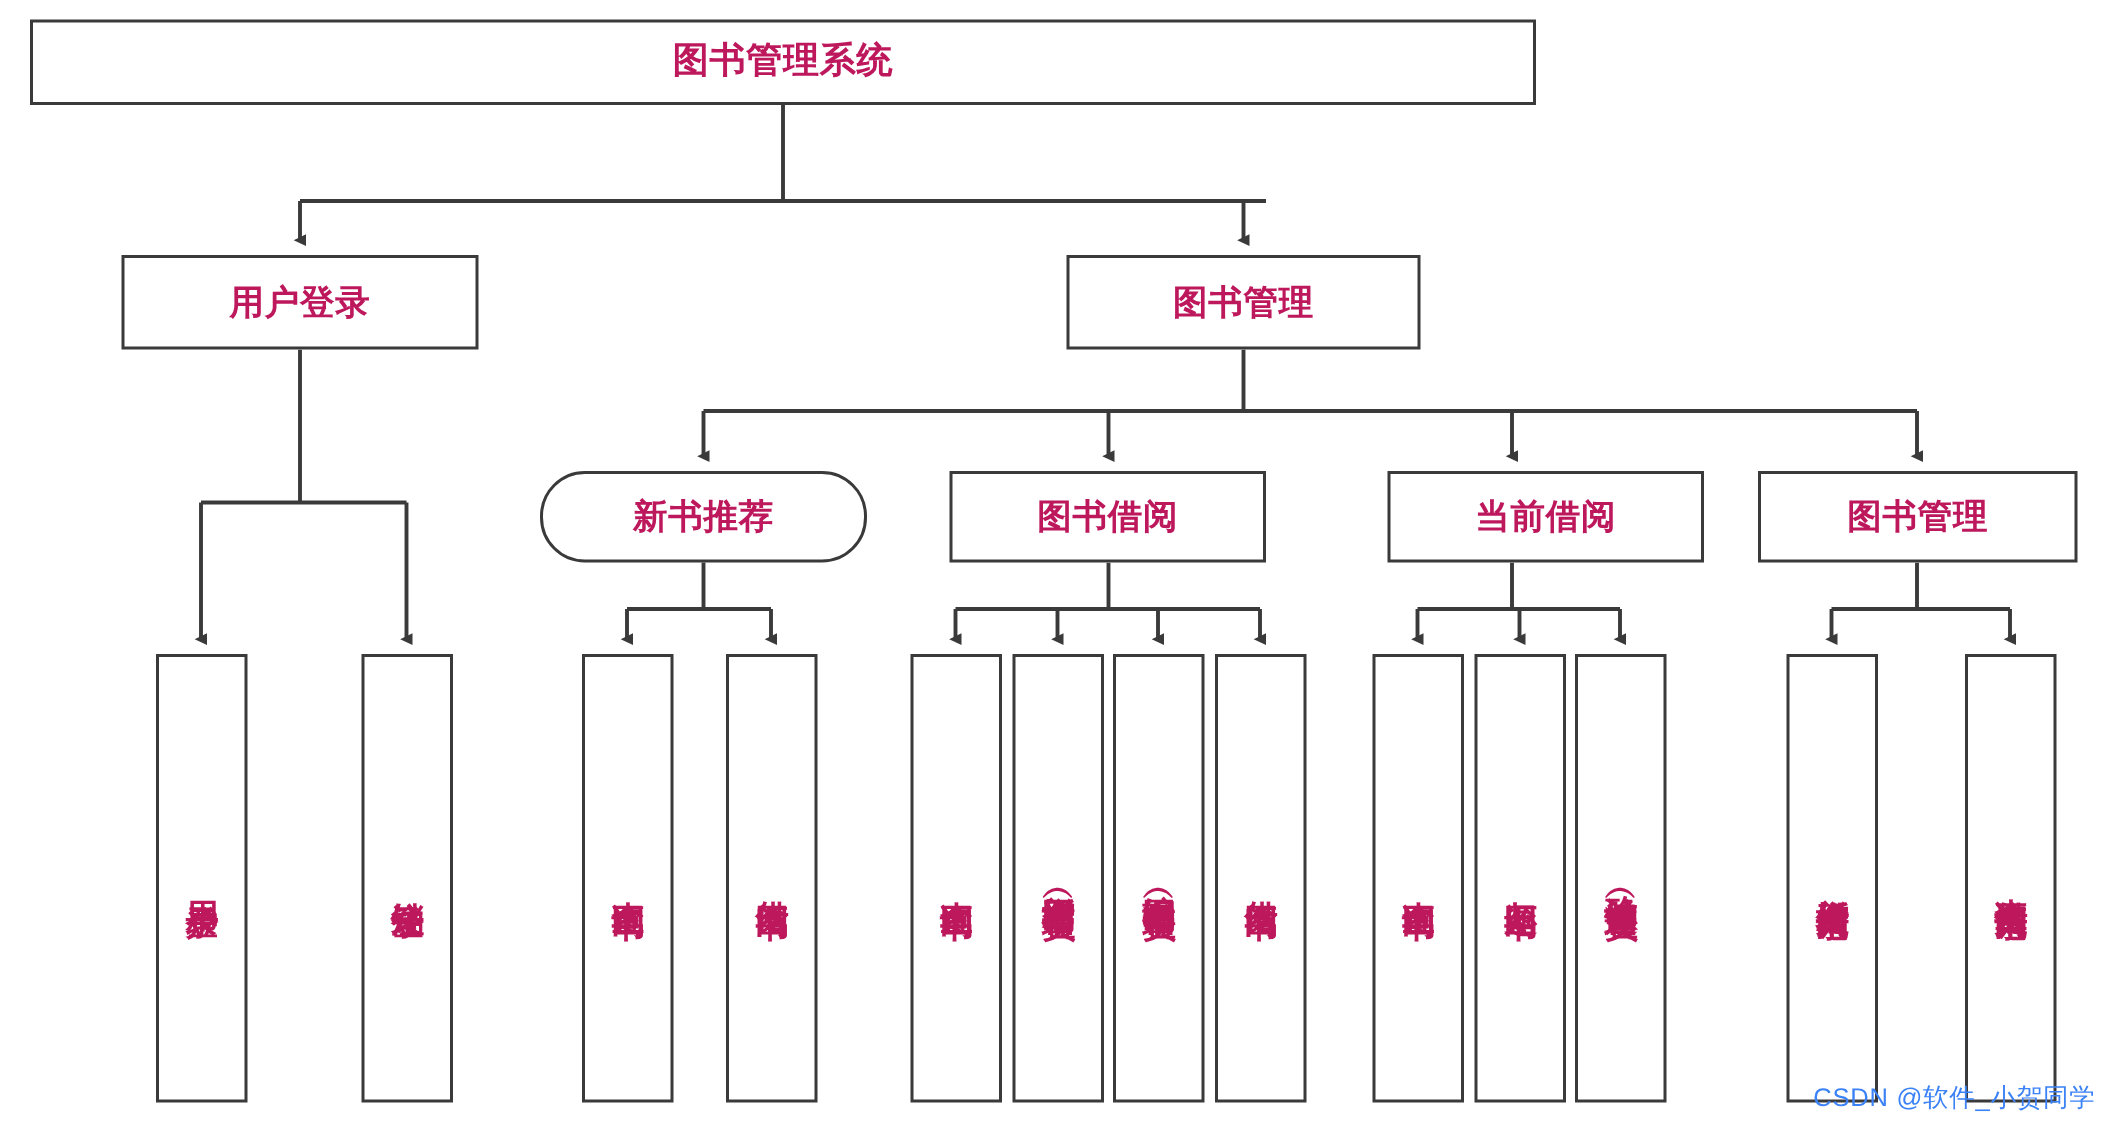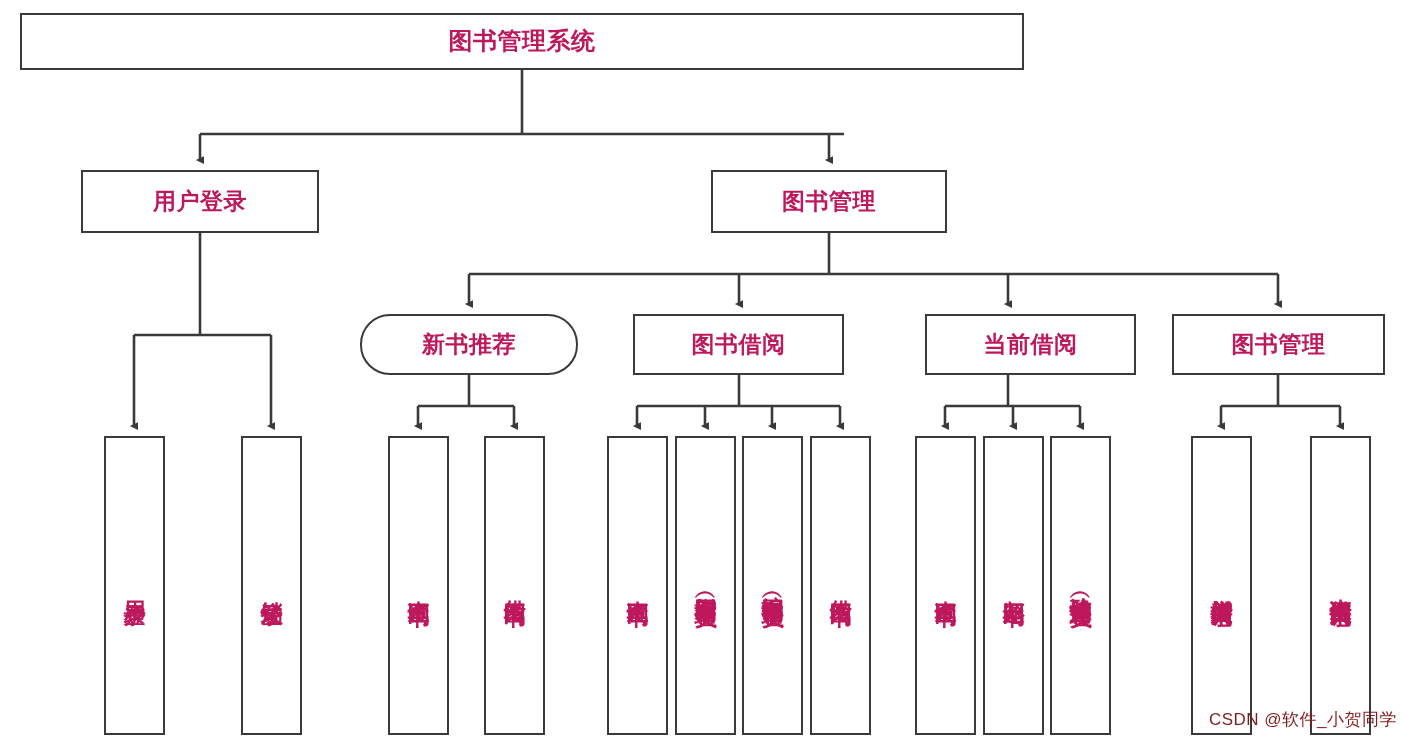--- a/index.html
+++ b/index.html
@@ -58,23 +58,23 @@
     font-size: 22px;
     line-height: 1.12;
     letter-spacing: 1.5px;
     white-space: nowrap;
     text-align: center;
   }
   .node.root .node-label { font-size: 24px; }
   .watermark {
     position: absolute;
     right: 8px;
-    bottom: 16px;
+    bottom: 4px;
     font-size: 17px;
-    color: #7f1d1d;
+    color: #3b82f6;
     letter-spacing: 0.5px;
     white-space: nowrap;
   }
 </style>
 </head>
 <body>
 
 <div id="diagram-root">
 
   <svg class="connectors" viewBox="0 0 1405 747">

